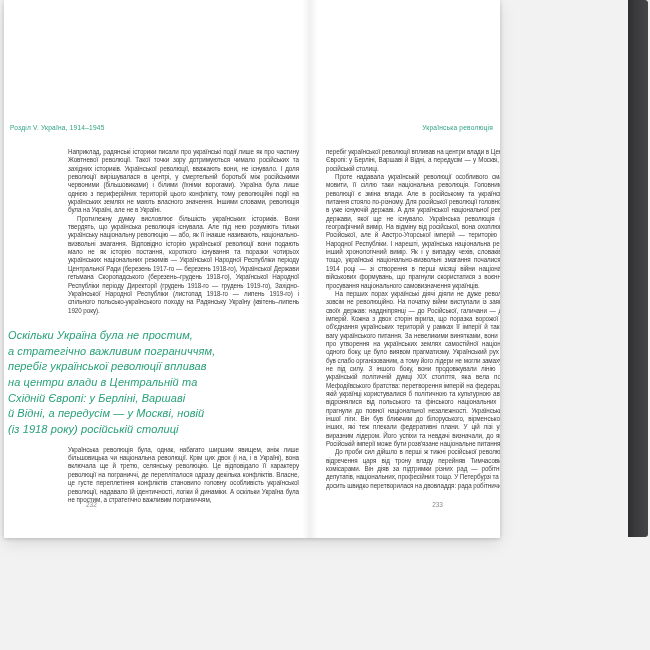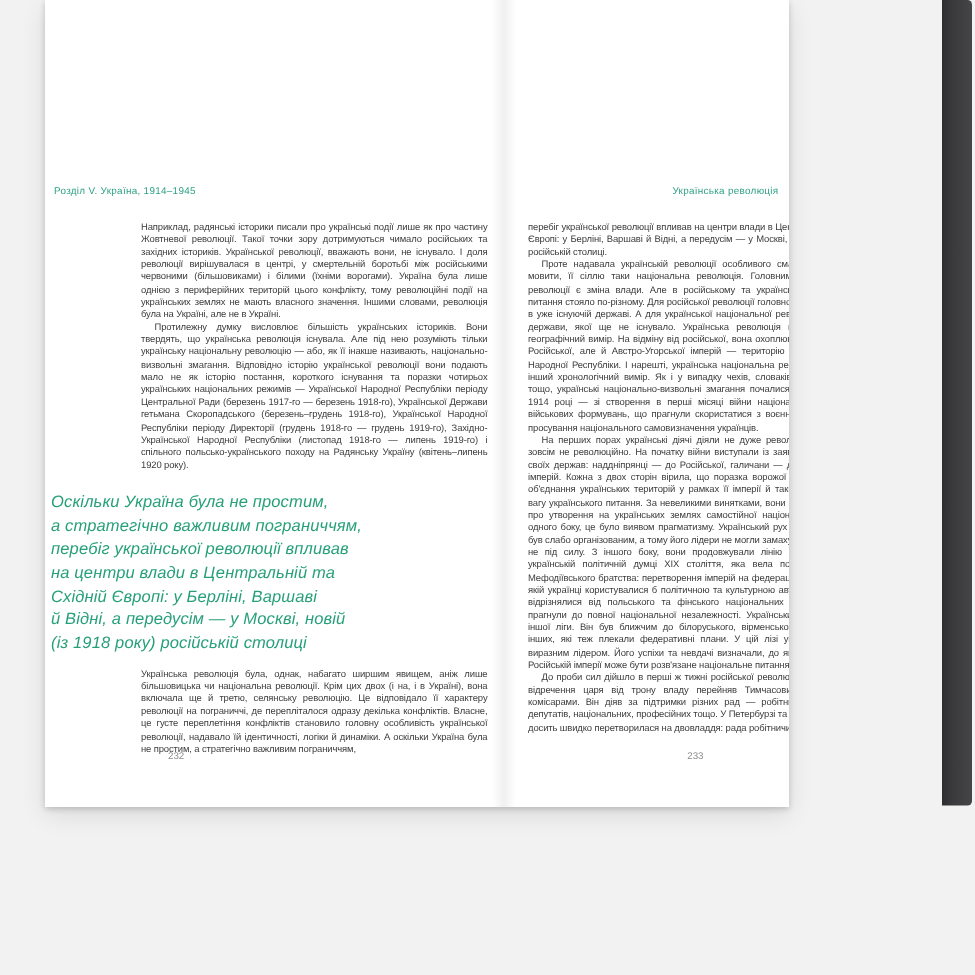--- a/index.html
+++ b/index.html
@@ -5,21 +5,21 @@
   html,body { margin:0; padding:0; }
   .stage {
     position: relative;
     width: 650px; height: 650px;
     background: var(--canvas-bg, #f2f2f2);
     overflow: hidden;
     font-family: "Liberation Sans", sans-serif;
   }
   .spread {
     position: absolute;
-    left: 30px; top: 0;
+    left: 4px; top: 0;
     width: 496px; height: 538px;
     background: var(--page-bg, #ffffff);
     box-shadow: 0 1px 4px rgba(0,0,0,0.18), 0 5px 16px rgba(0,0,0,0.10);
     overflow: hidden;
   }
   .seam {
     position: absolute;
     left: 298px; top: 0;
     width: 16px; height: 538px;
     background: linear-gradient(to right, rgba(0,0,0,0) 0%, rgba(0,0,0,0.06) 50%, rgba(0,0,0,0) 100%);

